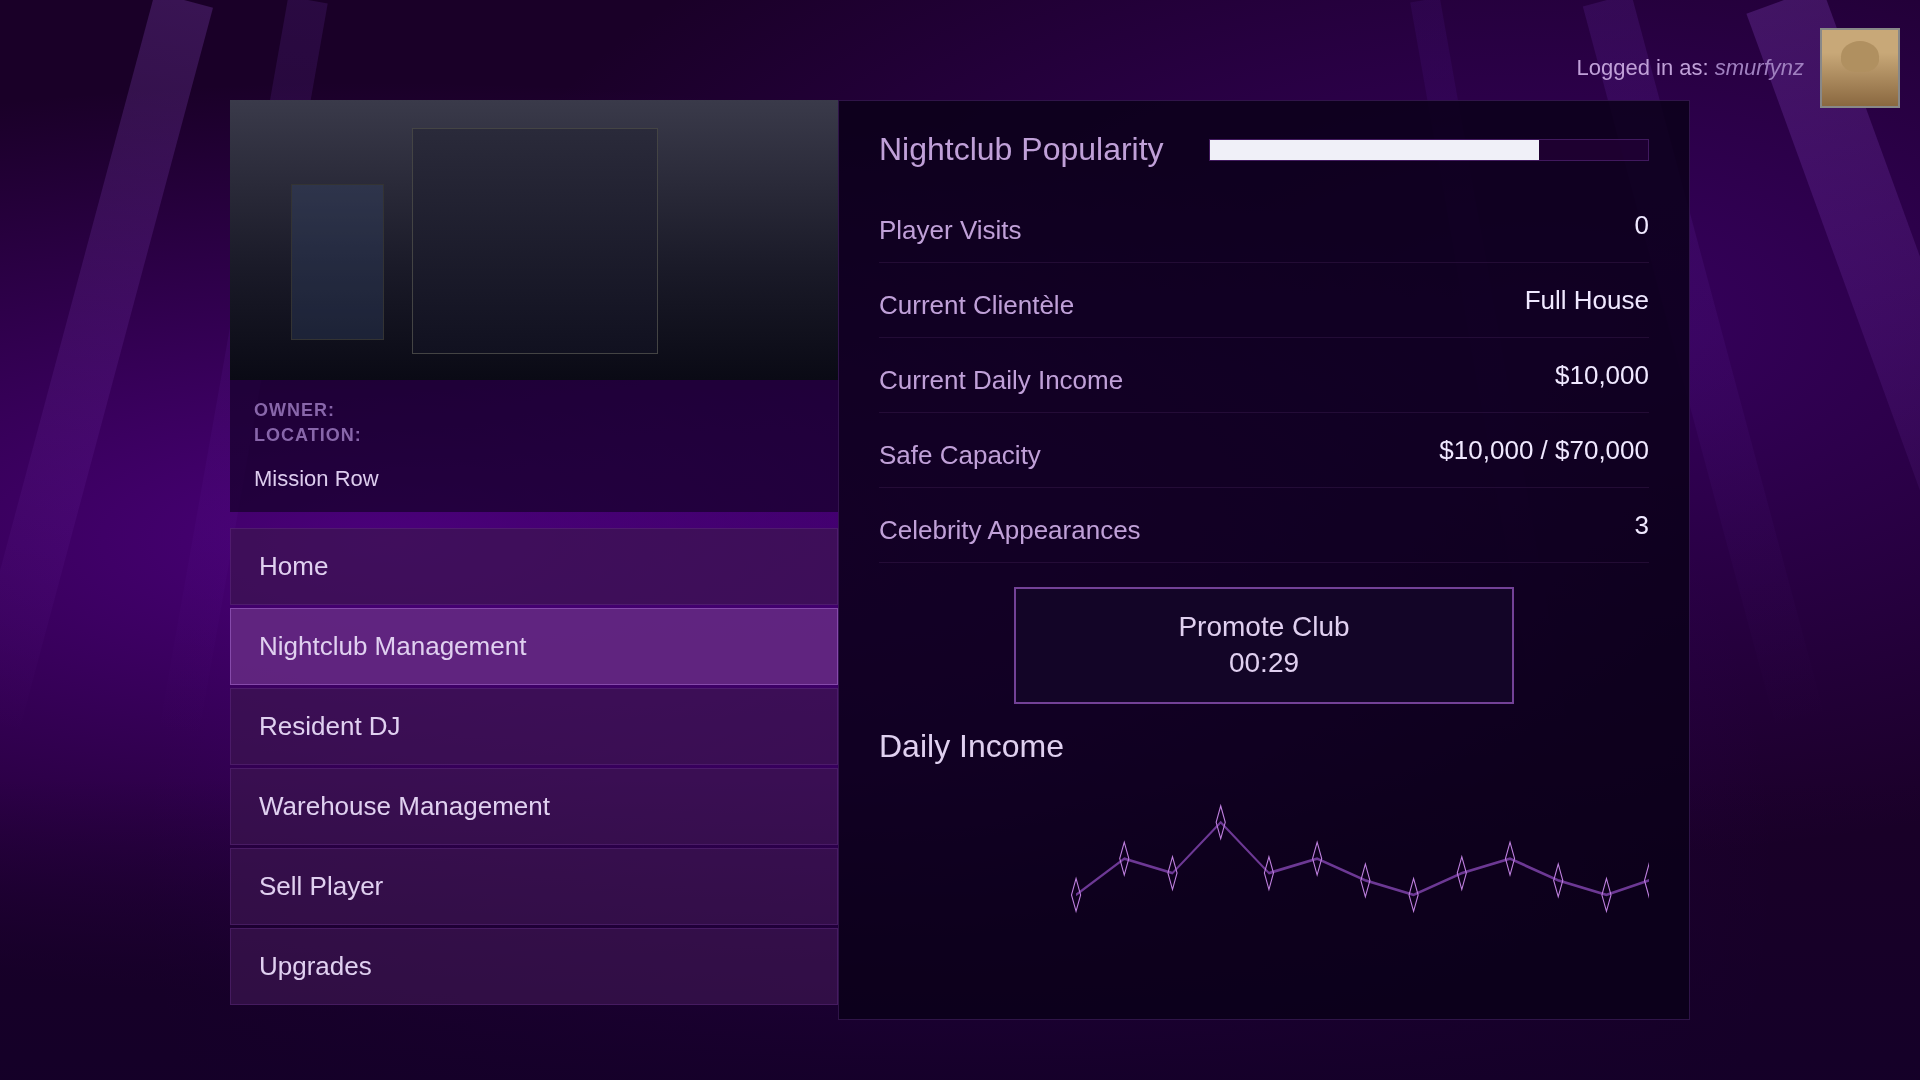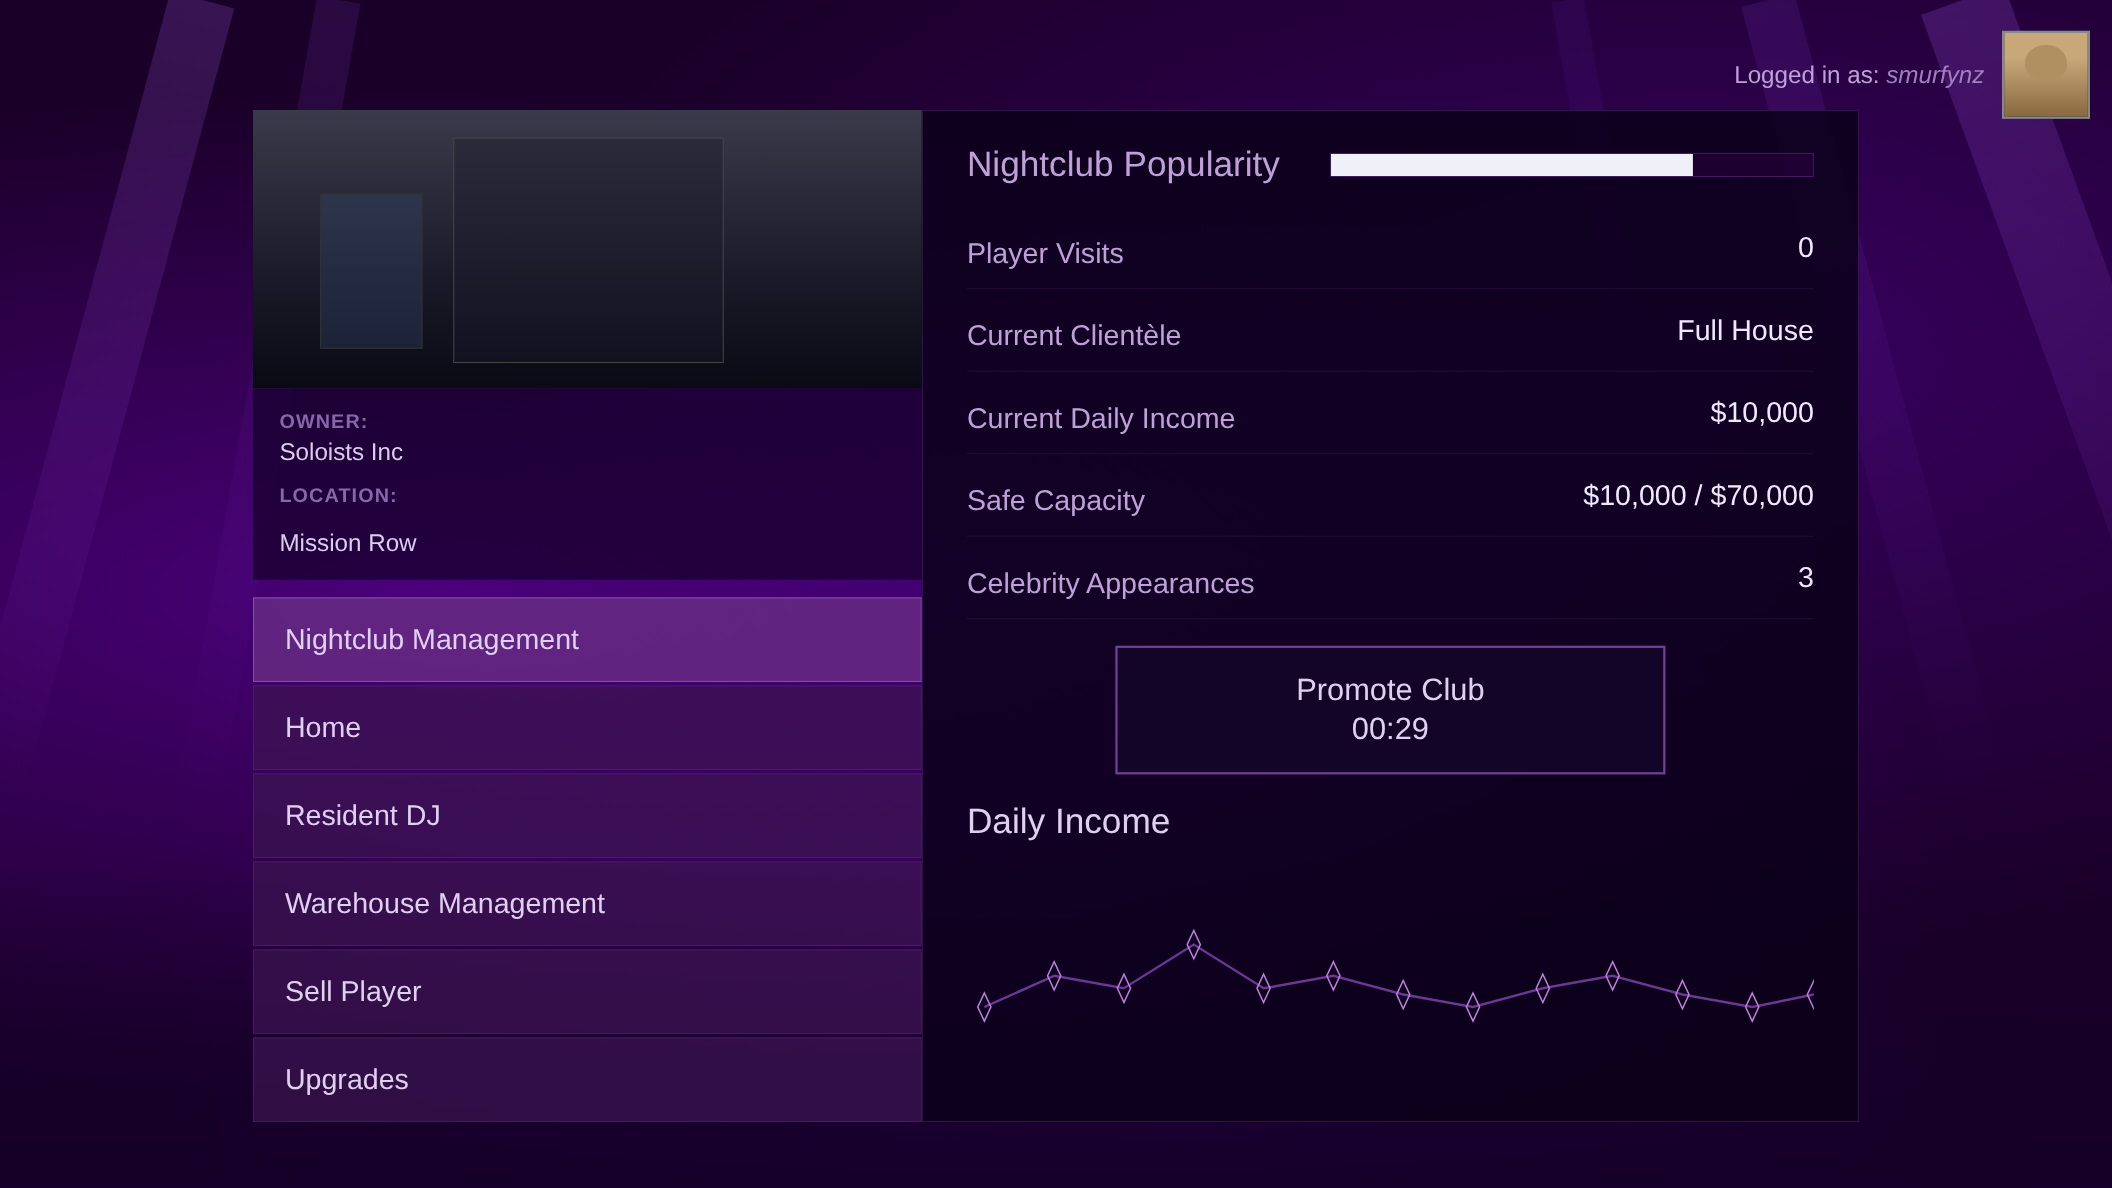--- a/index.html
+++ b/index.html
@@ -229,21 +229,21 @@
       color: #e0d0f0;
       font-size: 28px;
       cursor: pointer;
       text-align: center;
       line-height: 1.3;
     }
 
     .daily-income-section {
       flex: 1;
       display: flex;
-      flex-direction: column;
+      flex-direction: row;
     }
 
     .daily-income-label {
       font-size: 32px;
       color: #e0d0f0;
       margin-bottom: 20px;
     }
 
     .chart-area {
       flex: 1;
@@ -331,28 +331,27 @@
 <div class="main-panel">
 
   <div class="sidebar">
 
     <div class="nightclub-image">
       <div class="building-sim"></div>
     </div>
 
     <div class="owner-info">
       <div class="owner-label">OWNER:</div>
-      <div class="owner-value">Soloists Inc</div>
       <div class="location-label">LOCATION:</div>
       <div class="location-value">Mission Row</div>
     </div>
 
     <div class="nav-menu">
+      <div class="nav-item">Home</div>
       <div class="nav-item active">Nightclub Management</div>
-      <div class="nav-item">Home</div>
       <div class="nav-item">Resident DJ</div>
       <div class="nav-item">Warehouse Management</div>
       <div class="nav-item">Sell Player</div>
       <div class="nav-item">Upgrades</div>
     </div>
 
   </div>
 
   <div class="content-panel">
 

